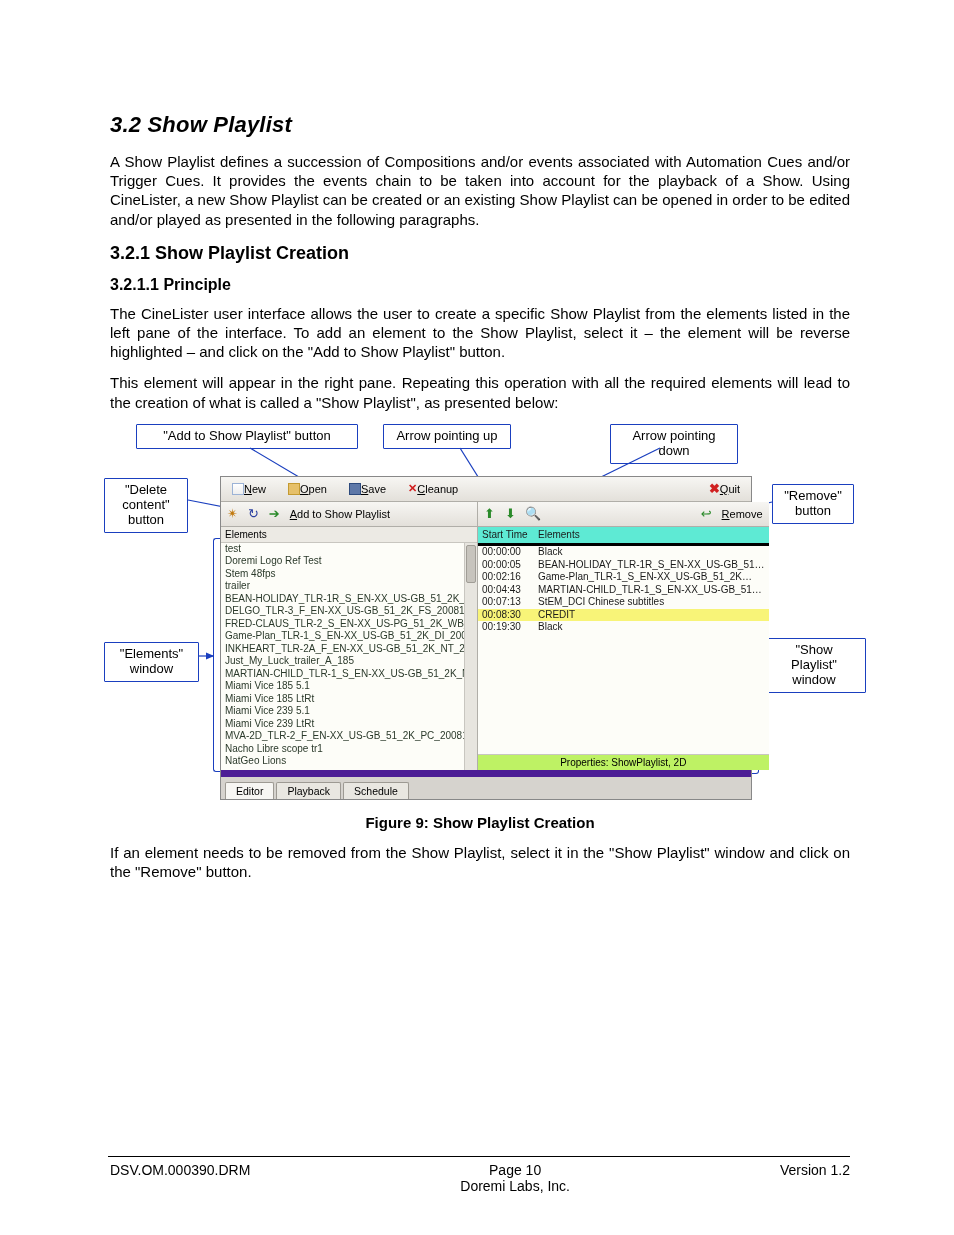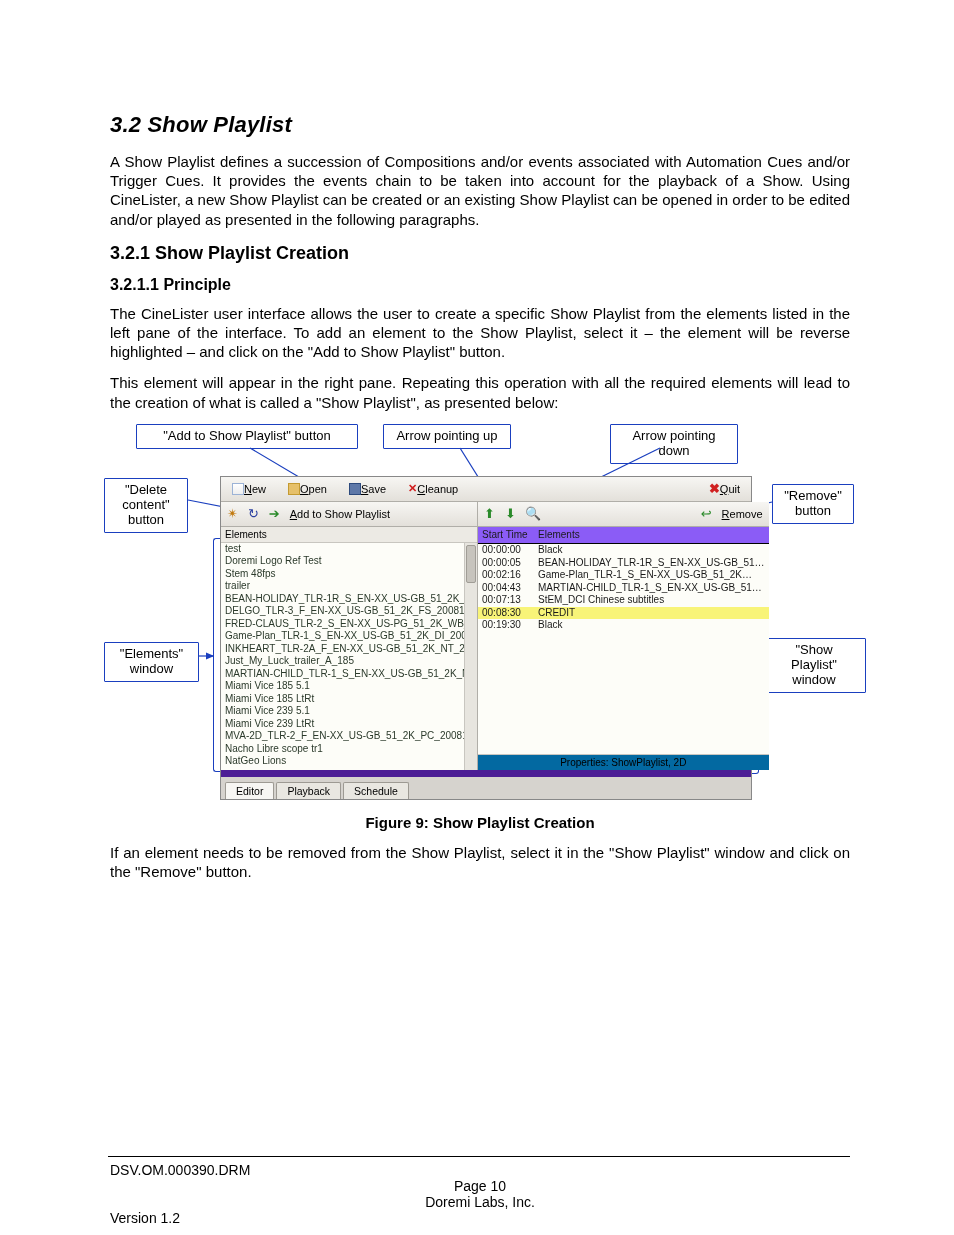--- a/index.html
+++ b/index.html
@@ -153,28 +153,28 @@
     line-height: 12.5px;
     background: #fdfdf8;
     color: #1a1a1a;
     flex: 1;
     position: relative;
     padding: 0;
   }
   .rightlist .grow { display:flex; padding: 0 4px; white-space: nowrap; }
   .rightlist .grow .t { width: 56px; }
   .rightlist .grow.hl { background: #f8f478; }
-  .rightlist .hdr { background:#8b5cf6; border-bottom:1px solid #000000; font-size:10px; display:flex; padding:2px 4px; }
+  .rightlist .hdr { background:#5eead4; border-bottom:3px solid #000000; font-size:10px; display:flex; padding:2px 4px; }
   .rightlist .hdr .t { width:56px; }
 
   .propbar {
     font-size: 10px;
     text-align: center;
     padding: 2px;
-    background: #0369a1;
+    background: #bef264;
     border-top: 1px solid #c8c6c0;
   }
 
   .tabstrip {
     display: flex;
     gap: 0;
     height: 22px;
     background: #d6d3ce;
     border-top: 7px solid #4c1d95;
     font-size: 10.5px;
@@ -220,21 +220,20 @@
     border-top: 1.4px solid #000;
   }
   .footer {
     position: absolute;
     left: 110px;
     width: 740px;
     top: 1162px;
     display: flex;
     justify-content: space-between;
     font-size: 14px;
-    flex-direction: column;
   }
   .footer .c { text-align: center; }
 </style>
 </head>
 <body>
 
 <div class="page">
   <h2 class="section">3.2  Show Playlist</h2>
 
   <p class="body">A Show Playlist defines a succession of Compositions and/or events associated with Automation Cues and/or Trigger Cues. It provides the events chain to be taken into account for the playback of a Show. Using CineLister, a new Show Playlist can be created or an existing Show Playlist can be opened in order to be edited and/or played as presented in the following paragraphs.</p>

